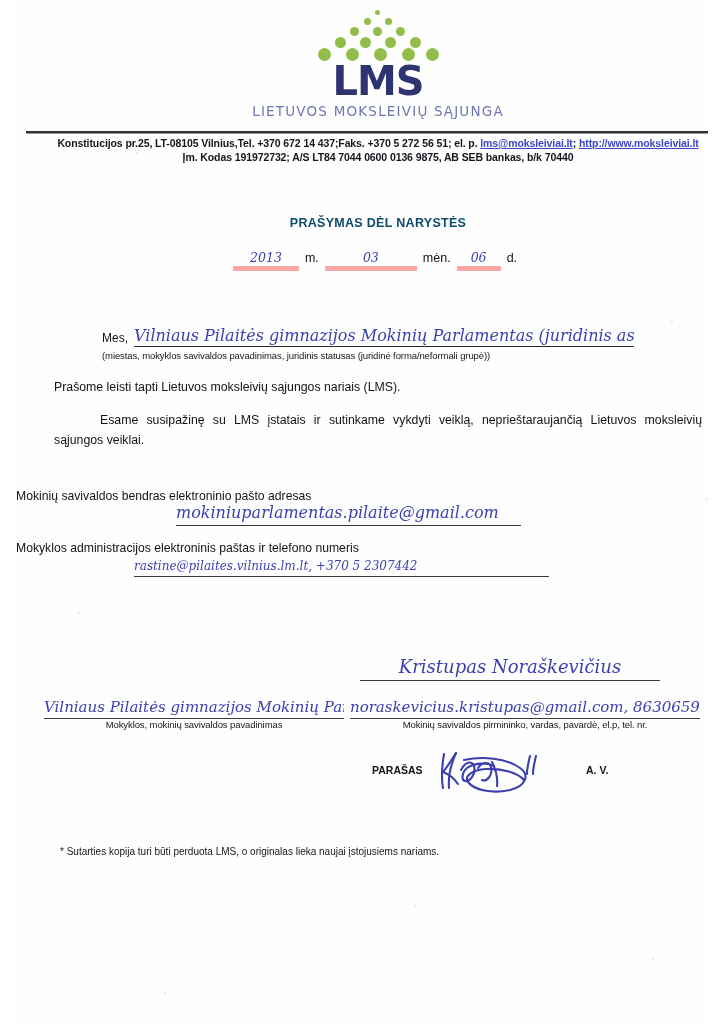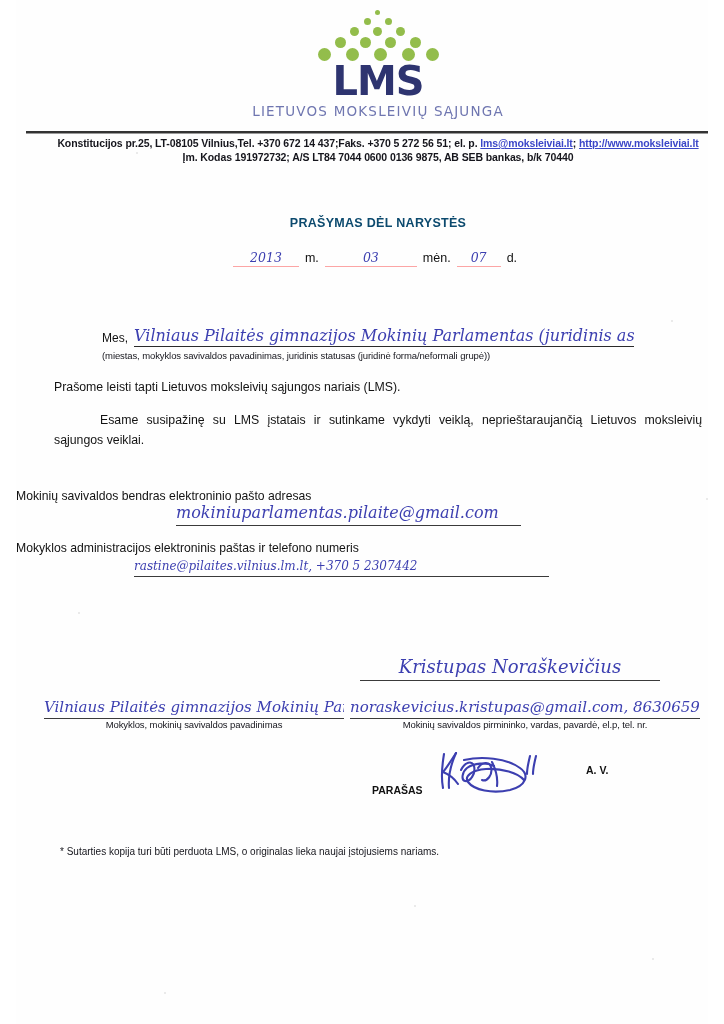--- a/index.html
+++ b/index.html
@@ -119,21 +119,21 @@
     position: absolute;
     left: 0;
     top: 250px;
     width: 724px;
     text-align: center;
     font-size: 12.5px;
     color: #111;
   }
   .date-line .fill {
     display: inline-block;
-    border-bottom: 1px solid #fca5a5;
+    border-bottom: 5px solid #fca5a5;
     text-align: center;
     vertical-align: baseline;
     padding-bottom: 1px;
   }
   .w-year { width: 66px; }
   .w-month { width: 92px; }
   .w-day { width: 44px; }
   .lbl { margin: 0 6px; }
 
   
@@ -267,21 +267,20 @@
     top: 764px;
     width: 724px;
     font-size: 10.5px;
     font-weight: 700;
     color: #111;
   }
   .parasas-label {
     position: absolute;
     left: 356px;
     top: 0;
-    margin-top: 20px;
   }
   .av-label {
     position: absolute;
     left: 570px;
     top: 0;
   }
   .signature-glyph {
     position: absolute;
     left: 418px;
     top: -16px;
@@ -335,21 +334,21 @@
   <div class="contact">
     <span class="lead">
       <span>Konstitucijos pr.25, LT-08105 Vilnius,Tel. +370 672 14 437;Faks. +370 5 272 56 51; el. p. </span><a href="#">lms@moksleiviai.lt</a><span>; </span><a href="#">http://www.moksleiviai.lt</a>
     </span>
     <span class="lead">Įm. Kodas 191972732; A/S LT84 7044 0600 0136 9875, AB SEB bankas, b/k 70440</span>
   </div>
 
   <div class="doc-title">PRAŠYMAS DĖL NARYSTĖS</div>
 
   <div class="date-line">
-    <span class="fill w-year hand">2013</span><span class="lbl">m.</span><span class="fill w-month hand">03</span><span class="lbl">mėn.</span><span class="fill w-day hand">07</span><span class="lbl">d.</span>
+    <span class="fill w-year hand">2013</span><span class="lbl">m.</span><span class="fill w-month hand">03</span><span class="lbl">mėn.</span><span class="fill w-day hand">06</span><span class="lbl">d.</span>
   </div>
 
   <div class="mes-row">
     <span class="mes-label">Mes,</span><span class="mes-fill hand">Vilniaus Pilaitės gimnazijos Mokinių Parlamentas (juridinis asmuo),</span>
   </div>
   <div class="mes-caption">(miestas, mokyklos savivaldos pavadinimas, juridinis statusas (juridinė forma/neformali grupė))</div>
 
   <div class="para p2">Esame susipažinę su LMS įstatais ir sutinkame vykdyti veiklą, neprieštaraujančią Lietuvos moksleivių sąjungos veiklai.</div>
   <div class="para p1">Prašome leisti tapti Lietuvos moksleivių sąjungos nariais (LMS).</div>
 

